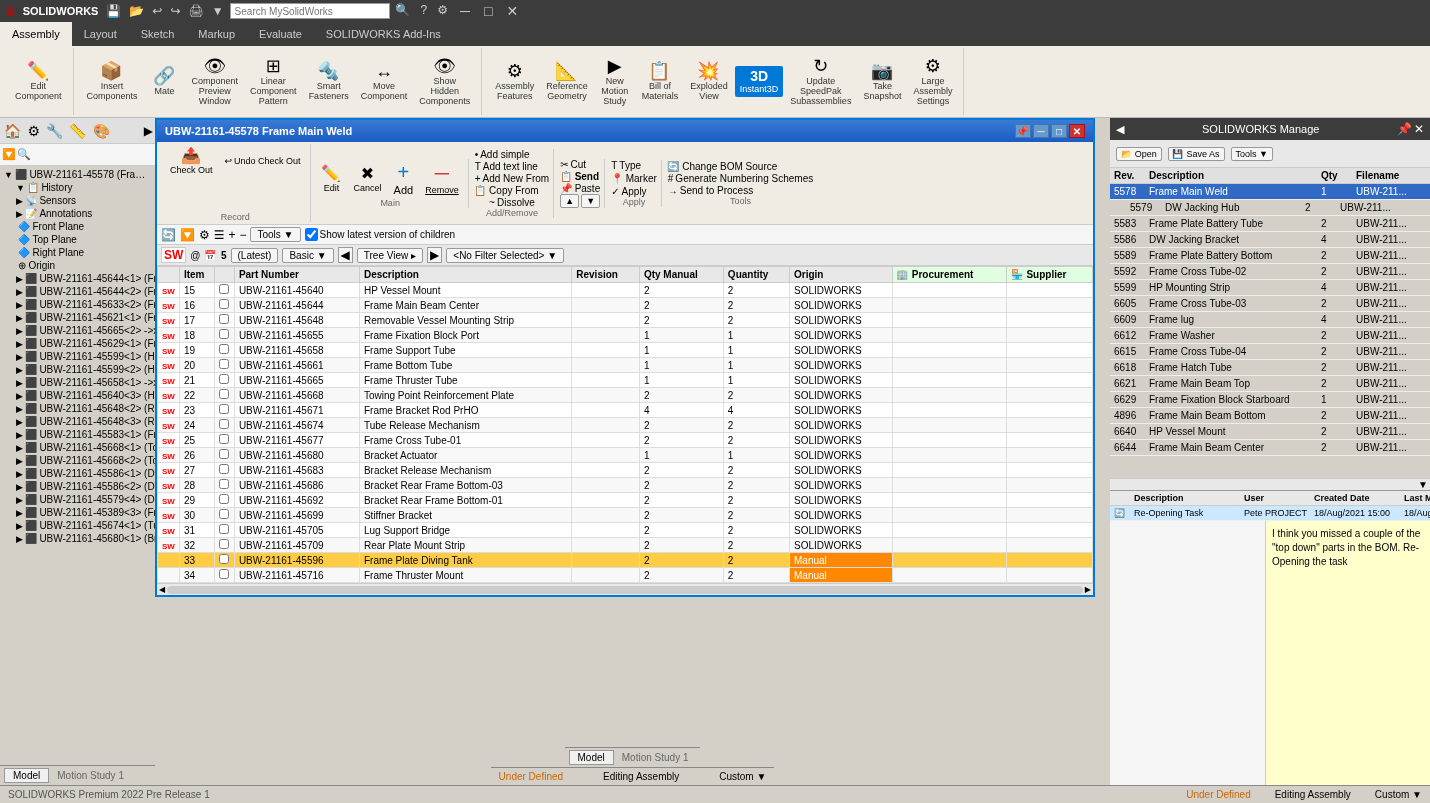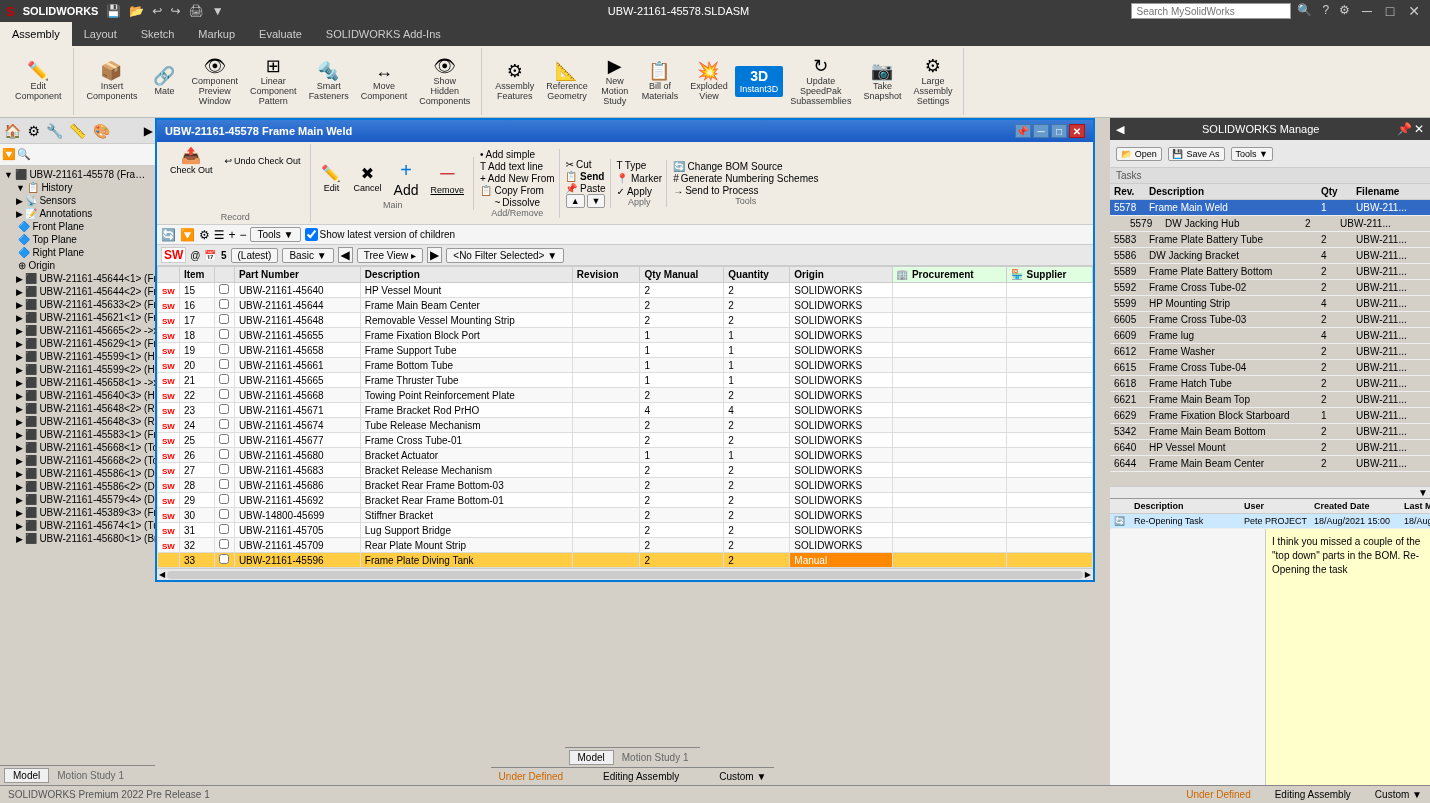--- a/index.html
+++ b/index.html
@@ -66,21 +66,20 @@
 
   <div class="quick-toolbar">
     <span style="color:#cc0000; font-weight:bold; font-size:13px;">S</span>
     <span style="color:white; font-size:11px; font-weight:bold;">SOLIDWORKS</span>
     <span style="color:#ccc; font-size:12px;">💾</span>
     <span style="color:#ccc; font-size:12px;">📂</span>
     <span style="color:#ccc; font-size:12px;">↩</span>
     <span style="color:#ccc; font-size:12px;">↪</span>
     <span style="color:#ccc; font-size:12px;">🖨</span>
     <span style="color:#ccc; font-size:12px;">▼</span>
-    <span class="window-title" style="flex:1; text-align:center; color:white; font-size:11px;">UBW-21161-45578.SLDASM</span>
     <div class="win-btns">
       <input type="text" style="height: 16px; font-size: 10px; width: 160px; border: 1px solid rgb(153, 153, 153); background: white; padding: 0px 4px;" placeholder="Search MySolidWorks">
       <span style="color:#ccc; font-size:12px; cursor:pointer;">🔍</span>
       <span style="color:#ccc; font-size:12px; padding:0 4px;">?</span>
       <span style="color:#ccc; font-size:12px; padding:0 4px;">⚙</span>
       <span style="color:#ccc; font-size:14px; padding:0 6px;">─</span>
       <span style="color:#ccc; font-size:14px; padding:0 6px;">□</span>
       <span style="color:#ccc; font-size:14px; padding:0 6px;">✕</span>
     </div>
   </div>
@@ -387,21 +386,21 @@
               <div class="bom-btn">
                 <span class="b-icon">✏️</span>
                 <span style="font-size:9px;">Edit</span>
               </div>
               <div class="bom-btn">
                 <span class="b-icon">✖</span>
                 <span style="font-size:9px;">Cancel</span>
               </div>
               <div class="bom-btn">
                 <span class="b-icon" style="font-size:20px; color:#0078d7;">+</span>
-                <span style="font-size:14px;">Add</span>
+                <span style="font-size:11px;">Add</span>
               </div>
               <div class="bom-btn">
                 <span class="b-icon" style="font-size:20px; color:#cc3333;">─</span>
                 <span style="font-size:9px;text-decoration:underline;">Remove</span>
               </div>
             </div>
             <span style="font-size:9px; color:#666;">Main</span>
           </div>
 
           <div style="display:flex; flex-direction:column; align-items:center; padding:0 4px; border-right:1px solid #ccc;">
@@ -731,21 +730,21 @@
       <td>2</td>
       <td>2</td>
       <td style="">SOLIDWORKS</td>
       <td></td>
       <td></td>
     </tr>
                 <tr>
       <td><span style="color:red; font-size:8px; font-weight:bold;">SW</span></td>
       <td>30</td>
       <td><input type="checkbox" style="width: 10px; height: 10px;"></td>
-      <td>UBW-14800-45699</td>
+      <td>UBW-21161-45699</td>
       <td>Stiffner Bracket</td>
       <td></td>
       <td>2</td>
       <td>2</td>
       <td style="">SOLIDWORKS</td>
       <td></td>
       <td></td>
     </tr>
                 <tr>
       <td><span style="color:red; font-size:8px; font-weight:bold;">SW</span></td>
@@ -772,20 +771,33 @@
       <td style="">SOLIDWORKS</td>
       <td></td>
       <td></td>
     </tr>
                 <tr style="background: rgb(255, 204, 68); padding-left: 39px;">
       <td><span style="color:red; font-size:8px; font-weight:bold;"></span></td>
       <td>33</td>
       <td><input type="checkbox" style="width: 10px; height: 10px;"></td>
       <td>UBW-21161-45596</td>
       <td>Frame Plate Diving Tank</td>
+      <td></td>
+      <td>2</td>
+      <td>2</td>
+      <td style="background:#ff8800; color:white;">Manual</td>
+      <td></td>
+      <td></td>
+    </tr>
+                <tr style="background: rgb(255, 204, 68);">
+      <td><span style="color:red; font-size:8px; font-weight:bold;"></span></td>
+      <td>34</td>
+      <td><input type="checkbox" style="width: 10px; height: 10px;"></td>
+      <td>UBW-21161-45716</td>
+      <td>Frame Thruster Mount</td>
       <td></td>
       <td>2</td>
       <td>2</td>
       <td style="background:#ff8800; color:white;">Manual</td>
       <td></td>
       <td></td>
     </tr>
               </tbody>
           </table>
         </div>
@@ -875,21 +887,20 @@
           <span>📂</span>
           <span>Open</span>
         </button>
         <button class="small-btn">
           <span>💾</span>
           <span>Save As</span>
         </button>
         <button class="small-btn">Tools ▼</button>
       </div>
 
-      <div style="background:#ddd; padding:2px 6px; font-size:10px; color:#555; border-bottom:1px solid #ccc;">Tasks</div>
 
       <div style="display:grid; grid-template-columns:35px 1fr 35px 70px; font-size:10px; font-weight:bold; background:#e0e0e0; border-bottom:1px solid #ccc; padding:2px 4px;">
         <span>Rev.</span>
         <span>Description</span>
         <span>Qty</span>
         <span>Filename</span>
       </div>
 
       <div style="flex:1; overflow-y:auto; max-height:300px;" id="manage-table-body">
       <div style="display: grid; grid-template-columns: 35px 1fr 35px 70px; font-size: 10px; padding: 2px 4px; border-bottom: 1px solid rgb(238, 238, 238); cursor: pointer; background: rgb(49, 106, 197);">
@@ -970,21 +981,21 @@
       <span style="">2</span>
       <span style="">UBW-211...</span>
     </div>
           <div style="display: grid; grid-template-columns: 35px 1fr 35px 70px; font-size: 10px; padding: 2px 4px; border-bottom: 1px solid rgb(238, 238, 238); cursor: pointer;">
       <span style="">6629</span>
       <span style="">Frame Fixation Block Starboard</span>
       <span style="">1</span>
       <span style="">UBW-211...</span>
     </div>
           <div style="display: grid; grid-template-columns: 35px 1fr 35px 70px; font-size: 10px; padding: 2px 4px; border-bottom: 1px solid rgb(238, 238, 238); cursor: pointer;">
-      <span style="">5342</span>
+      <span style="">4896</span>
       <span style="">Frame Main Beam Bottom</span>
       <span style="">2</span>
       <span style="">UBW-211...</span>
     </div>
           <div style="display: grid; grid-template-columns: 35px 1fr 35px 70px; font-size: 10px; padding: 2px 4px; border-bottom: 1px solid rgb(238, 238, 238); cursor: pointer;">
       <span style="">6640</span>
       <span style="">HP Vessel Mount</span>
       <span style="">2</span>
       <span style="">UBW-211...</span>
     </div>

